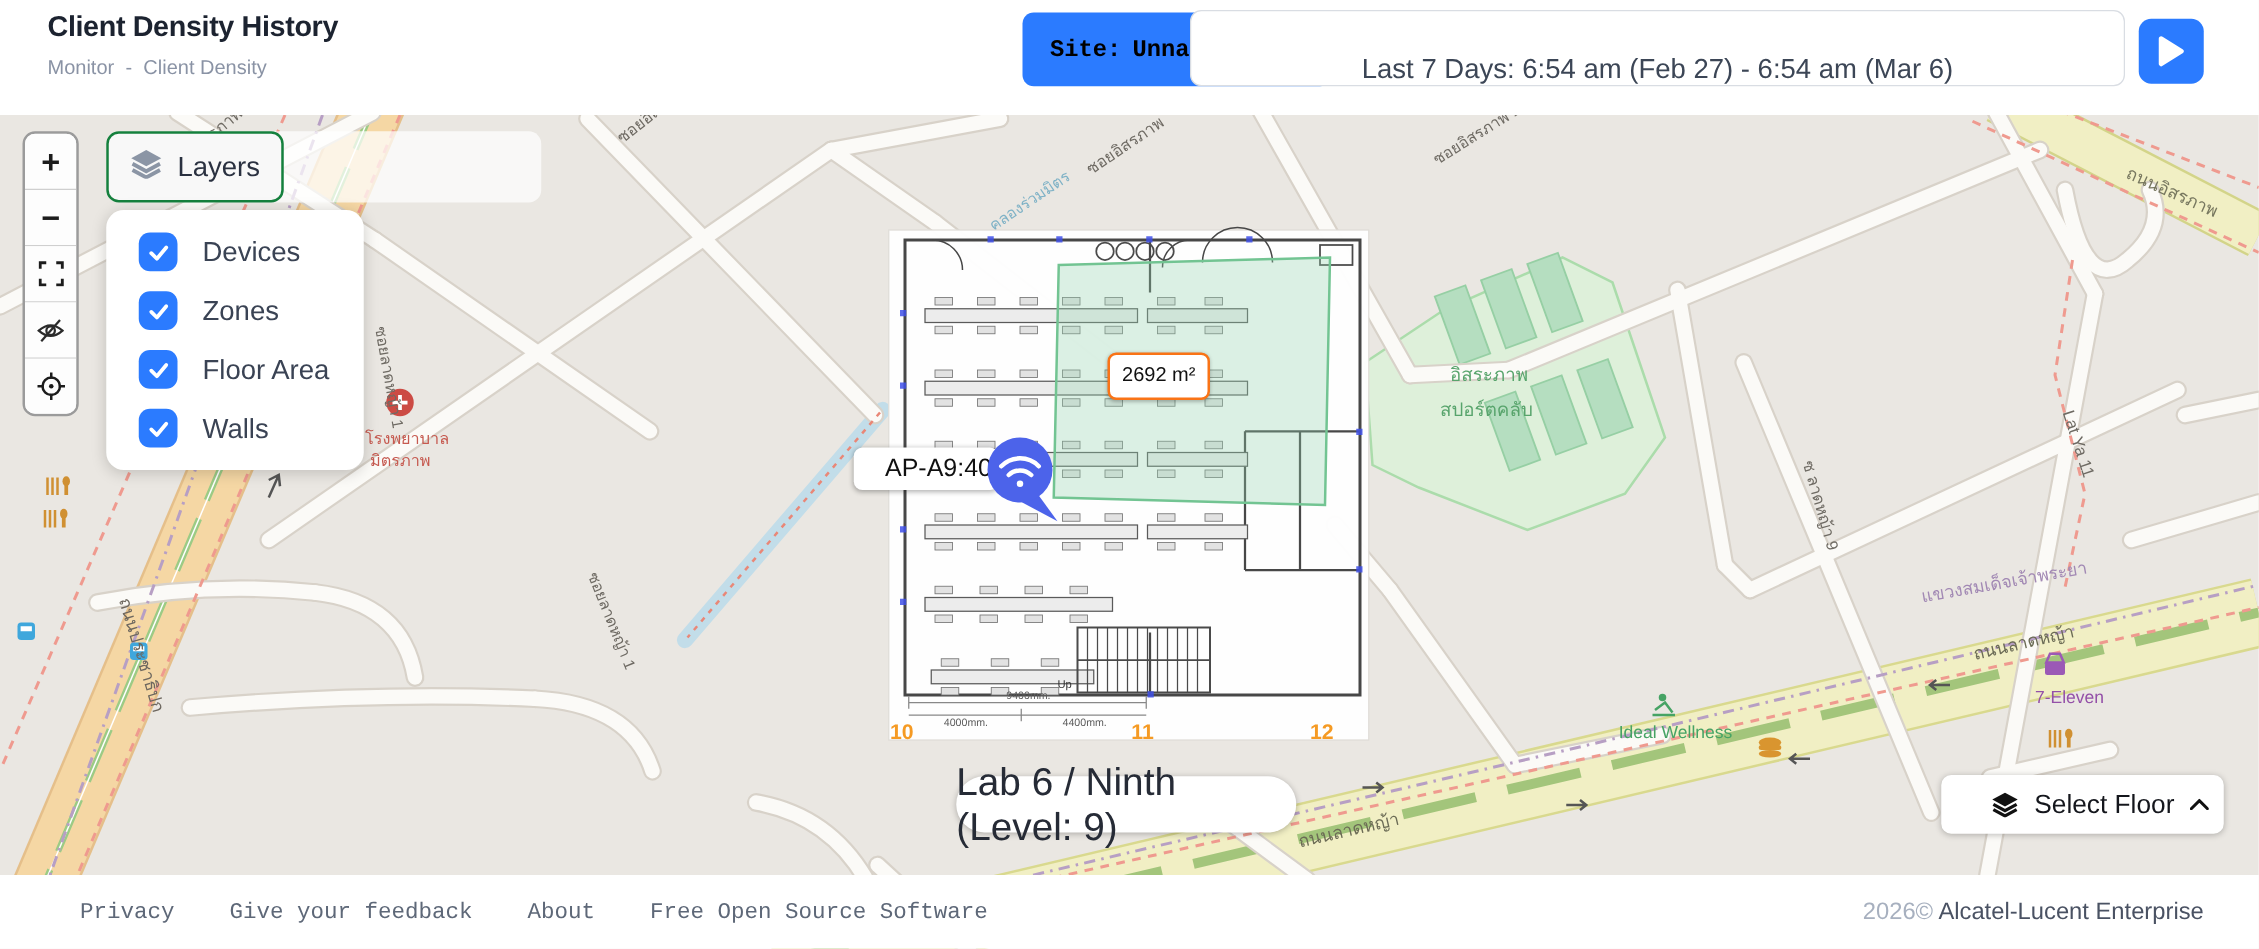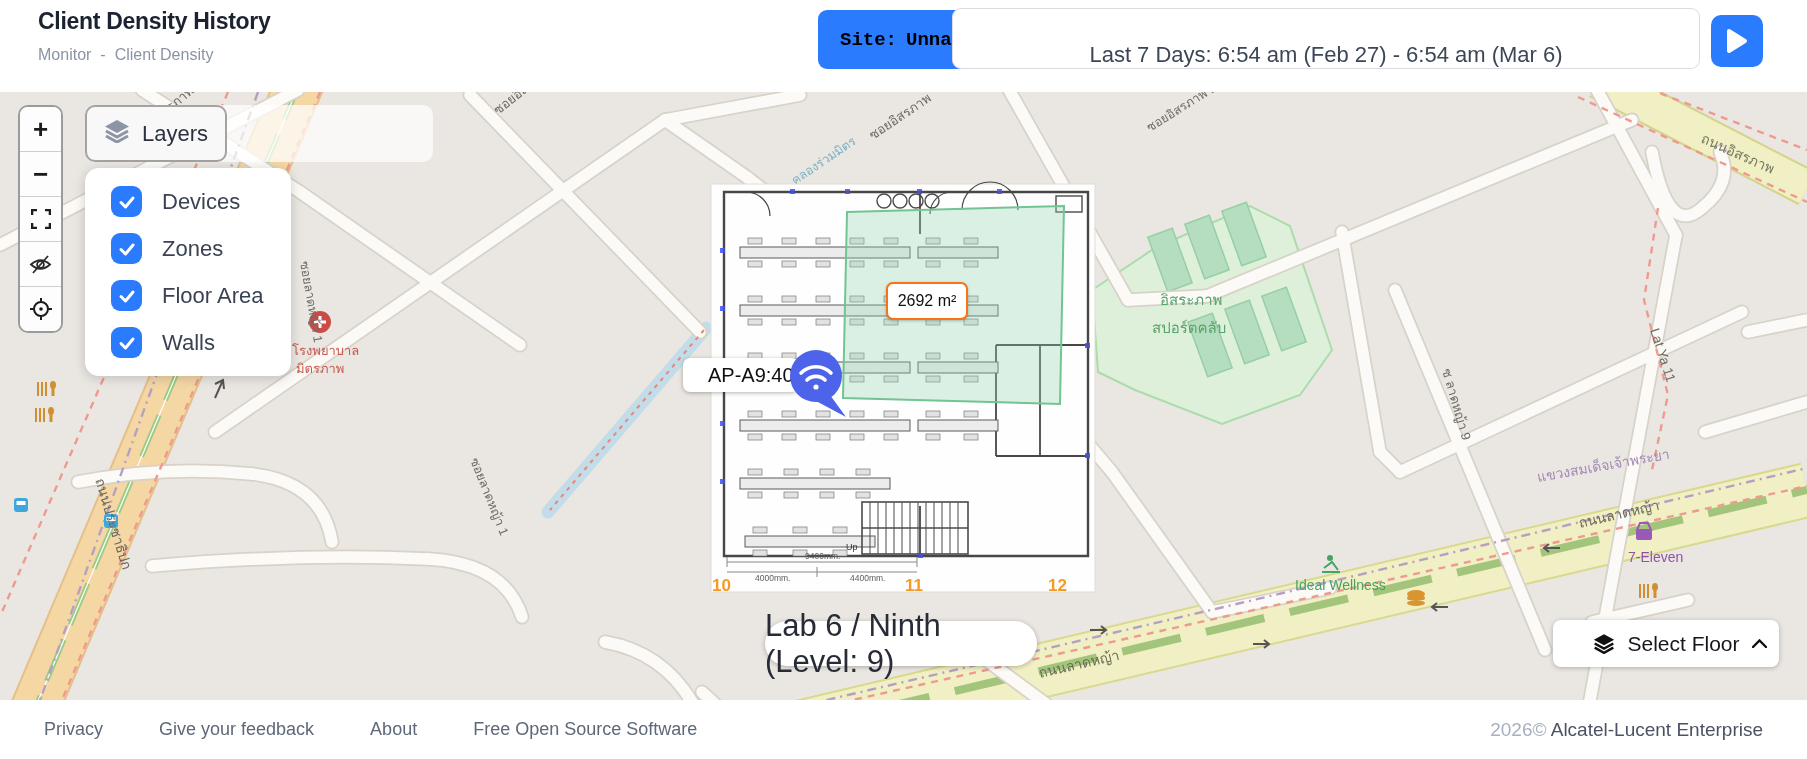--- a/index.html
+++ b/index.html
@@ -27,21 +27,21 @@
   .pd {stroke:#b79fc4;stroke-width:2.4;fill:none;stroke-dasharray:9 5 2 5;}
   .wall{stroke:#474747;fill:none;}
   .dsk{fill:#ececec;stroke:#5a5a5a;stroke-width:1;}
   .chr{fill:#e2e2e2;stroke:#787878;stroke-width:0.7;}
   .anchor{fill:#4050e8;opacity:.85;}
   .dimt{fill:#5c5c5c;font-size:8.5px;}
 
   
   #layers-strip{position:absolute;left:85px;top:105px;width:348px;height:57px;background:rgba(255,255,255,.72);
                 border-radius:10px;z-index:5;}
-  #layers-btn{position:absolute;left:85px;top:105px;width:142px;height:57px;background:#f8f8f8;border:2px solid #a3a3a3;
+  #layers-btn{position:absolute;left:85px;top:105px;width:142px;height:57px;background:#f8f8f8;border:2px solid #15803d;
               border-radius:10px;display:flex;align-items:center;justify-content:center;gap:12px;z-index:6;
               font-size:22px;color:#2a3140;box-sizing:border-box;cursor:pointer;font-family:"Liberation Sans",sans-serif;}
   #layers-panel{position:absolute;left:85px;top:168px;width:206px;height:208px;background:#fff;border-radius:14px;
                 box-shadow:0 2px 12px rgba(0,0,0,.18);z-index:6;display:flex;flex-direction:column;
                 justify-content:space-around;padding:10px 0 10px 26px;box-sizing:border-box;}
   .layer-row{display:flex;align-items:center;gap:20px;cursor:pointer;}
   .layer-label{font-size:22px;color:#3a4354;}
   .cbx{width:31px;height:31px;border-radius:9px;background:#2b7bff;display:flex;align-items:center;justify-content:center;flex:0 0 auto;}
 
   #map-controls{position:absolute;left:18px;top:105px;width:45px;background:#fdfdfd;border:2px solid #9b9b9b;
@@ -61,21 +61,21 @@
   #floor-pill{position:absolute;left:765px;top:621px;width:272px;height:45px;background:#fff;border-radius:23px;
               box-shadow:0 1px 5px rgba(0,0,0,.28);display:flex;align-items:center;justify-content:center;
               font-size:31px;color:#262b36;z-index:7;}
   #select-floor{position:absolute;left:1553px;top:620px;width:226px;height:47px;background:#fff;border-radius:8px;border:none;
                 box-shadow:0 1px 5px rgba(0,0,0,.25);display:flex;align-items:center;justify-content:center;gap:12px;
                 font-size:21px;color:#14161c;z-index:7;cursor:pointer;font-family:"Liberation Sans",sans-serif;padding-left:34px;}
 
   
   #footer{position:absolute;left:0;top:700px;width:1807px;height:59px;background:#fff;z-index:40;
           display:flex;align-items:center;}
-  #footer-links{display:flex;gap:56px;padding-left:44px;}
+  #footer-links{display:flex;gap:44px;padding-left:64px;font-family:Liberation Mono, monospace;}
   .flink{font-size:18px;color:#5e6878;font-weight:500;cursor:pointer;text-decoration:none;}
   #copyright{position:absolute;right:44px;font-size:19px;color:#4a5263;}
   #copyright .yr{color:#a7b0bf;}
 </style>
 </head>
 <body>
 
 <div id="map-wrap">
 <svg width="1807" height="759" viewBox="0 0 1807 759">
 

